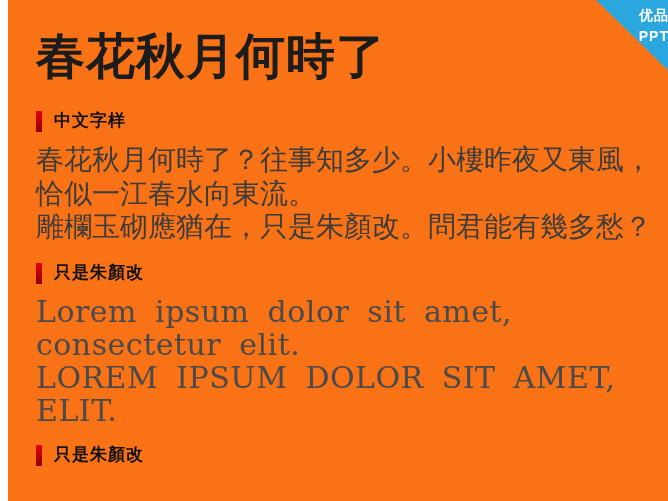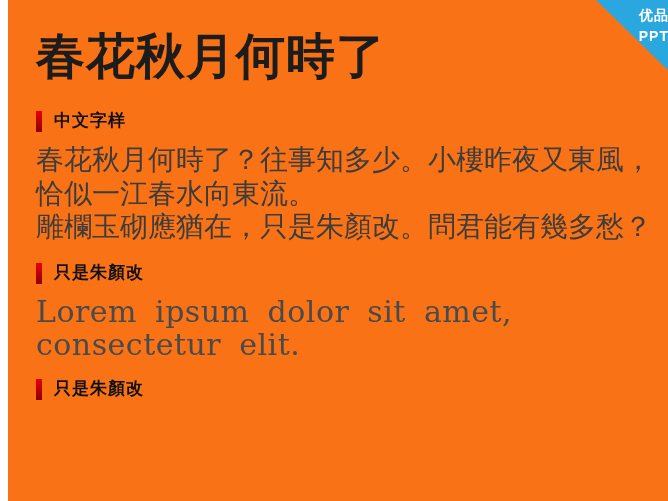--- a/index.html
+++ b/index.html
@@ -95,20 +95,21 @@
       <div>恰似一江春水向東流。</div>
       <div>雕欄玉砌應猶在，只是朱顏改。問君能有幾多愁？</div>
     </div>
 
     <div class="section-heading hd-2">
       <span class="red-bar"></span>
       <span class="heading-label">只是朱顏改</span>
     </div>
     <div class="en-sample">
       <div>Lorem ipsum dolor sit amet, consectetur elit.</div>
+      <div>LOREM IPSUM DOLOR SIT AMET, ELIT.</div>
     </div>
 
     <div class="section-heading hd-3">
       <span class="red-bar"></span>
       <span class="heading-label">只是朱顏改</span>
     </div>
 
   </div>
 </div>
 

